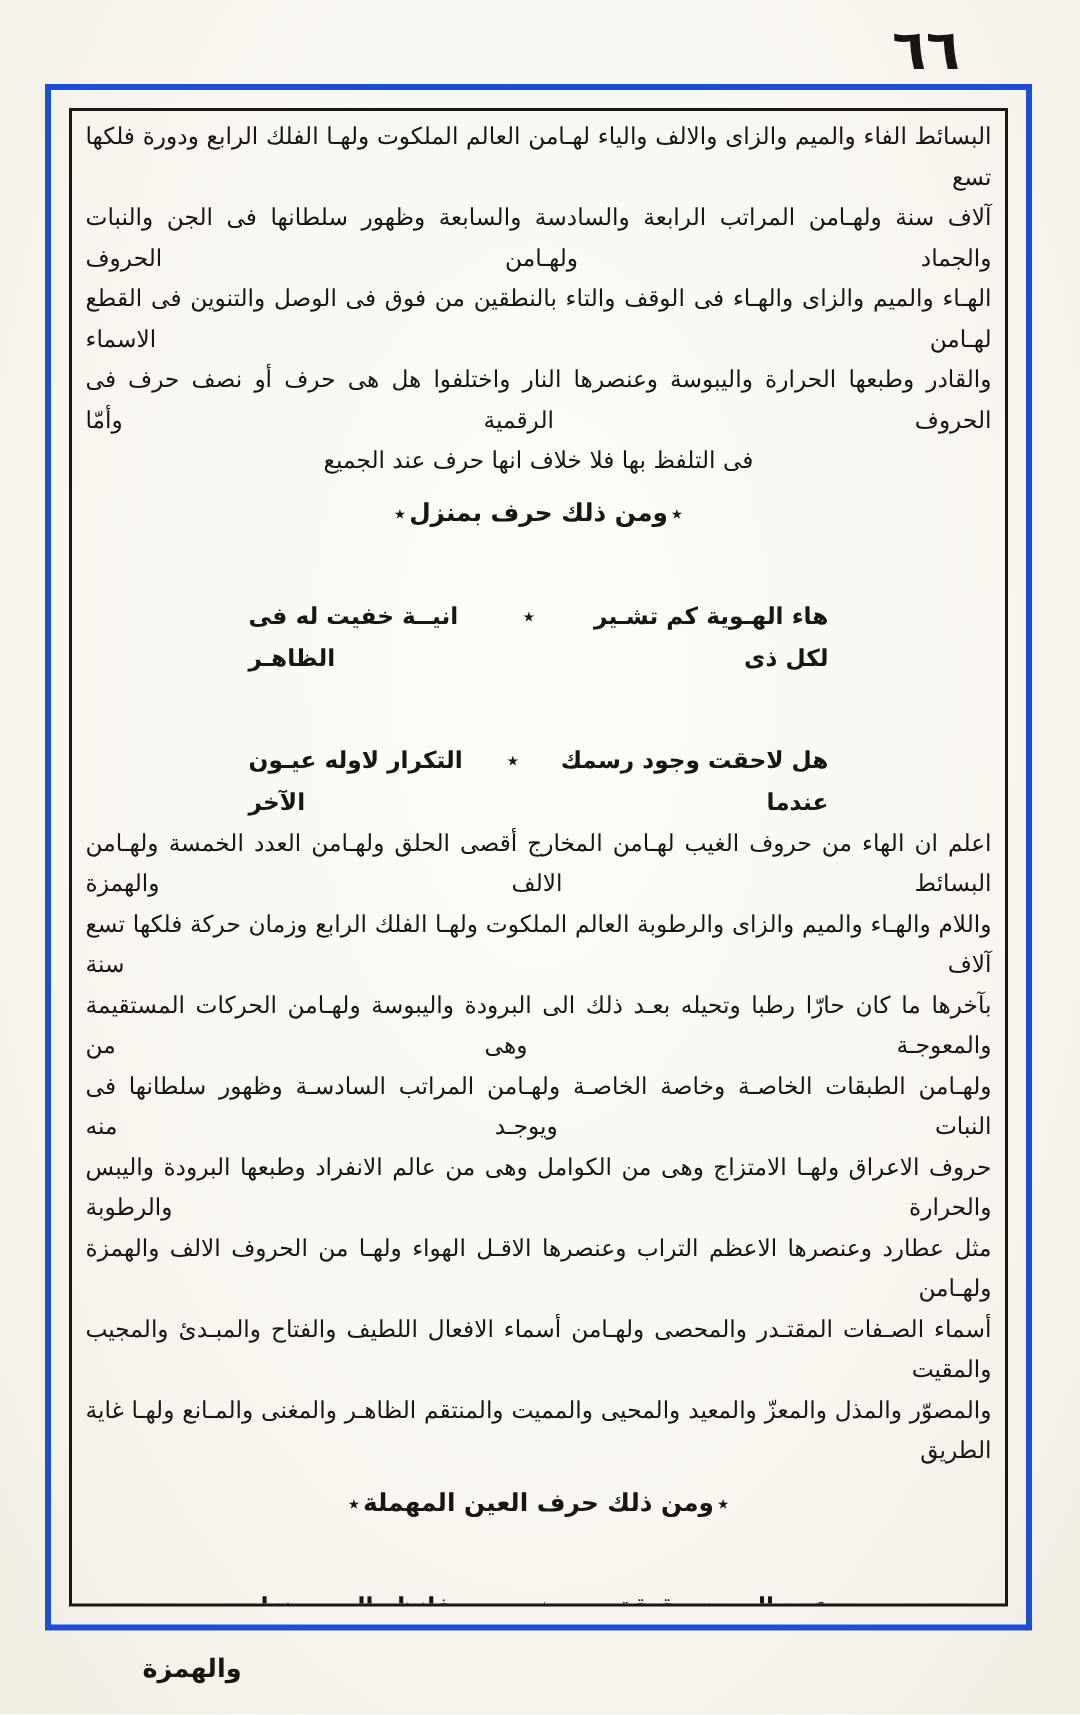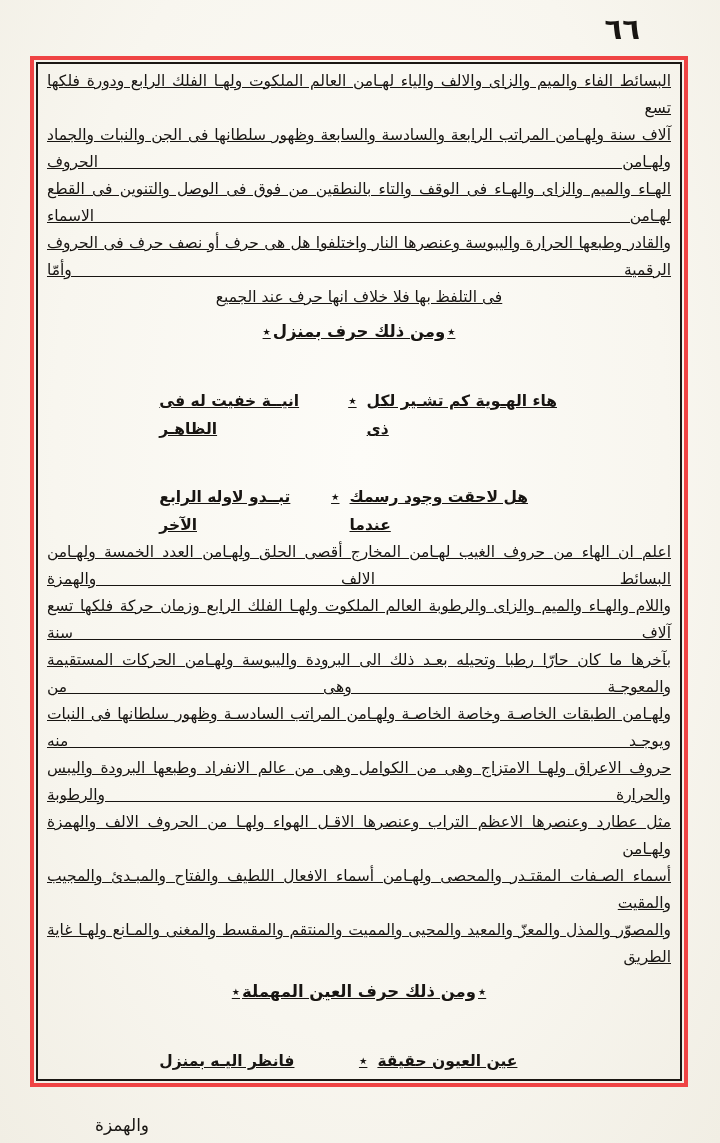--- a/index.html
+++ b/index.html
@@ -14,35 +14,34 @@
       radial-gradient(ellipse at 50% 40%, #fdfcf8 0%, #f8f6ef 60%, #f1eee4 100%);
     font-family: "DejaVu Sans", sans-serif;
     color: #181512;
     direction: rtl;
     overflow: hidden;
   }
   .page-number {
     position: absolute;
     top: 12px;
     right: 80px;
-    font-size: 29px;
+    font-size: 37px;
     font-weight: bold;
     letter-spacing: 1px;
   }
   .frame-outer {
     position: absolute;
     top: 56px;
     right: 32px;
     left: 30px;
     bottom: 56px;
-    border: 4px solid #ef4444;
-    padding: 2px;
+    border: 4px solid #1d4ed8;
+    padding: 12px;
     box-sizing: border-box;
     background: transparent;
-    text-decoration: underline;
   }
   .frame-inner {
     border: 2px solid #1b1713;
     height: 100%;
     box-sizing: border-box;
     padding: 4px 9px 2px 9px;
     overflow: hidden;
   }
   .pline {
     font-size: 15.5px;
@@ -69,32 +68,32 @@
   .verse {
     display: flex;
     justify-content: space-between;
     align-items: baseline;
     width: 64%;
     margin: 0 auto;
     font-size: 15.5px;
     line-height: 28px;
     font-weight: bold;
   }
-  .hemi.r { text-align: left; }
+  .hemi.r { text-align: right; }
   .hemi.l { text-align: left; margin-top: 40px; }
   .vsep {
     padding: 0 10px;
     font-weight: normal;
   }
   .catchword {
     position: absolute;
     left: 95px;
-    bottom: 8px;
+    bottom: 20px;
     font-size: 17px;
-    font-weight: normal;
+    font-weight: bold;
   }
 </style>
 </head>
 <body>
 
 <div class="page-number">٦٦</div>
 
 <div class="frame-outer">
   <div class="frame-inner">
 
@@ -108,30 +107,30 @@
       <span class="orn">٭</span><span>ومن ذلك حرف بمنزل</span><span class="orn">٭</span>
     </div>
     <div class="verse">
       <span class="hemi r">هاء الهـوية كم تشـير لكل ذى</span>
       <span class="vsep">٭</span>
       <span class="hemi l">انيــة خفيت له فى الظاهـر</span>
     </div>
     <div class="verse">
       <span class="hemi r">هل لاحقت وجود رسمك عندما</span>
       <span class="vsep">٭</span>
-      <span class="hemi l">تبــدو لاوله الرابع الآخر</span>
+      <span class="hemi l">التكرار لاوله عيـون الآخر</span>
     </div>
     <div class="pline">اعلم ان الهاء من حروف الغيب لهـامن المخارج أقصى الحلق ولهـامن العدد الخمسة ولهـامن البسائط الالف والهمزة</div>
     <div class="pline">واللام والهـاء والميم والزاى والرطوبة العالم الملكوت ولهـا الفلك الرابع وزمان حركة فلكها تسع آلاف سنة</div>
     <div class="pline">بآخرها ما كان حارّا رطبا وتحيله بعـد ذلك الى البرودة واليبوسة ولهـامن الحركات المستقيمة والمعوجـة وهى من</div>
     <div class="pline">ولهـامن الطبقات الخاصـة وخاصة الخاصـة ولهـامن المراتب السادسـة وظهور سلطانها فى النبات ويوجـد منه</div>
     <div class="pline">حروف الاعراق ولهـا الامتزاج وهى من الكوامل وهى من عالم الانفراد وطبعها البرودة واليبس والحرارة والرطوبة</div>
     <div class="pline">مثل عطارد وعنصرها الاعظم التراب وعنصرها الاقـل الهواء ولهـا من الحروف الالف والهمزة ولهـامن</div>
     <div class="pline">أسماء الصـفات المقتـدر والمحصى ولهـامن أسماء الافعال اللطيف والفتاح والمبـدئ والمجيب والمقيت</div>
-    <div class="pline">والمصوّر والمذل والمعزّ والمعيد والمحيى والمميت والمنتقم والمقسط والمغنى والمـانع ولهـا غاية الطريق</div>
+    <div class="pline">والمصوّر والمذل والمعزّ والمعيد والمحيى والمميت والمنتقم الظاهـر والمغنى والمـانع ولهـا غاية الطريق</div>
 
     <div class="sec-header">
       <span class="orn">٭</span><span>ومن ذلك حرف العين المهملة</span><span class="orn">٭</span>
     </div>
     <div class="verse">
       <span class="hemi r">عين العيون حقيقة الايجاد</span>
       <span class="vsep">٭</span>
       <span class="hemi l">فانظر اليـه بمنزل الاشـهاد</span>
     </div>
 

